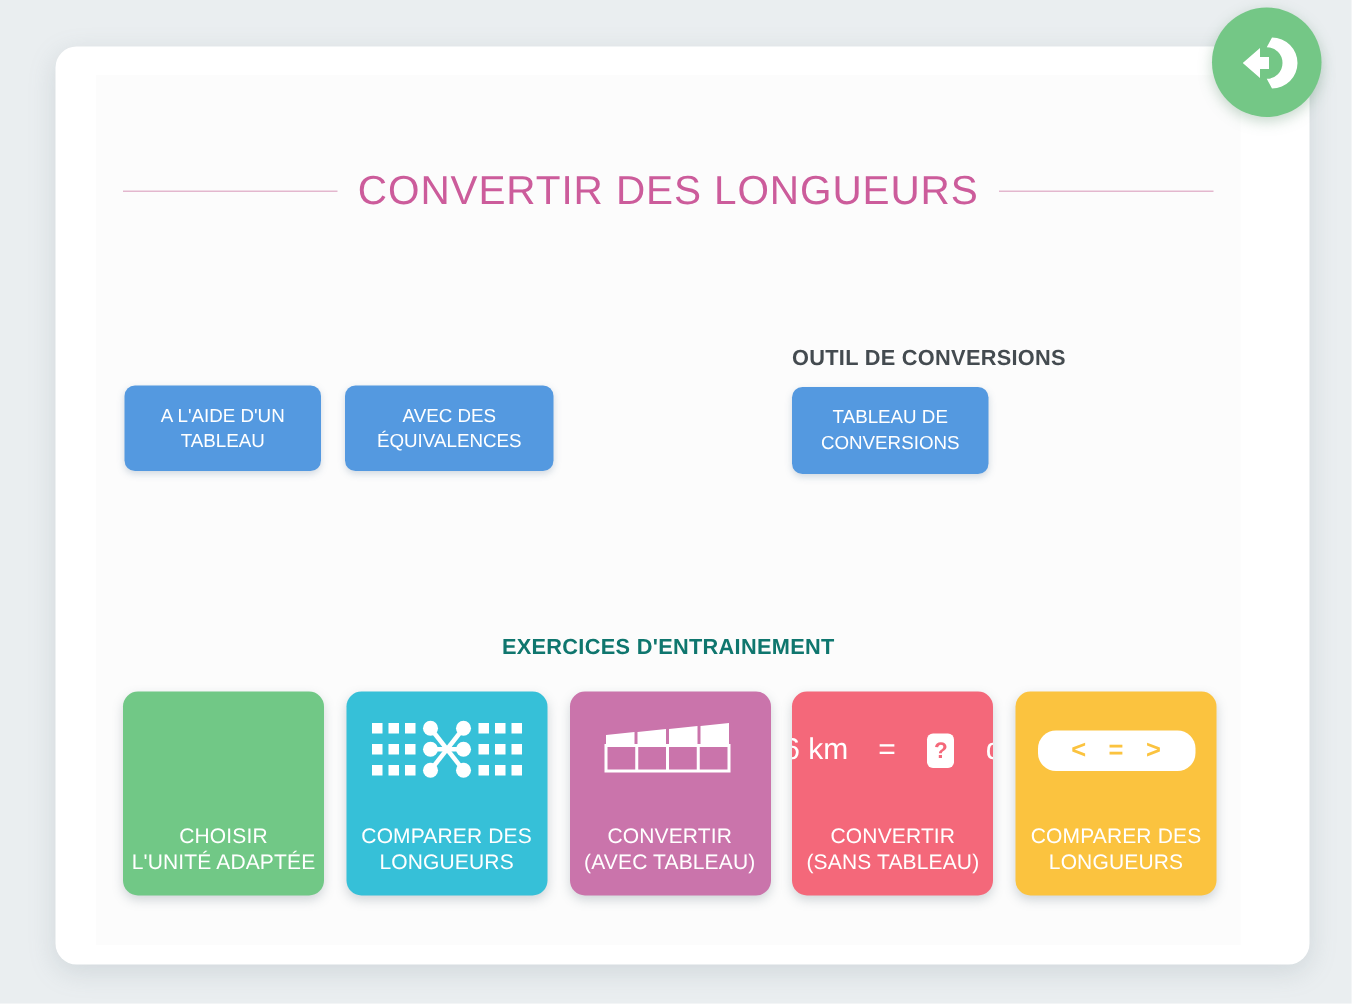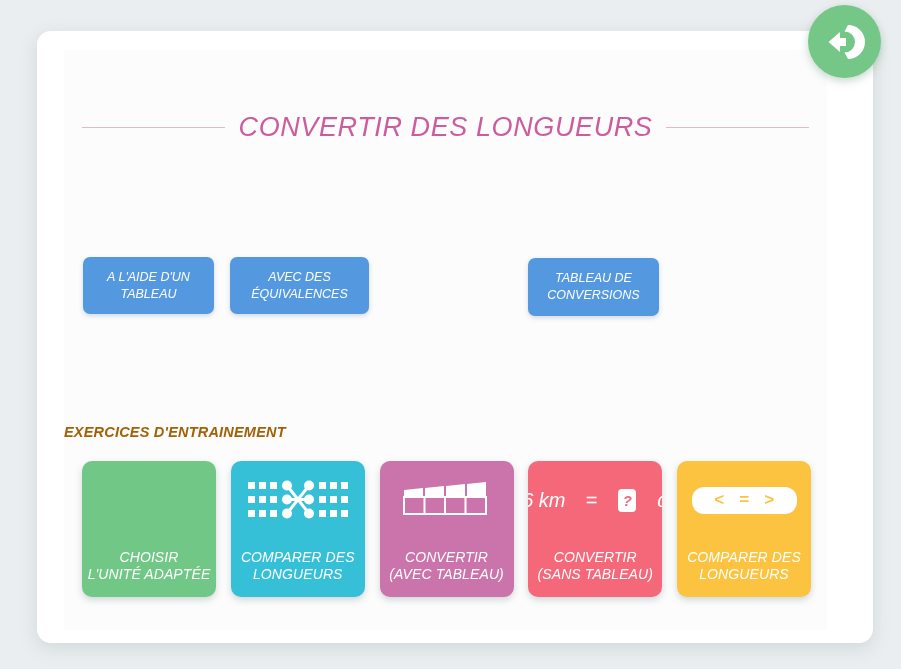--- a/index.html
+++ b/index.html
@@ -19,21 +19,20 @@
   
   #app-panel {
     position: absolute;
     left: 37px;
     top: 31px;
     width: 836px;
     height: 612px;
     background: #ffffff;
     border-radius: 14px;
     box-shadow: 0 5px 18px rgba(120,135,145,0.22);
-    font-style: italic;
   }
 
   
   #content-sheet {
     position: absolute;
     left: 27px;
     top: 19px;
     width: 763px;
     height: 580px;
     background: #fcfcfc;
@@ -73,21 +72,22 @@
     white-space: nowrap;
   }
   #methods-label { left: 19px; top: 181px; }
   #tool-label    { left: 464px; top: 181px; }
 
   #exercises-label {
     position: absolute;
     left: 0;
     top: 374px;
     width: 763px;
-    color: #a16207;
+    text-align: center;
+    color: #0f766e;
     font-size: 14.5px;
     font-weight: bold;
     letter-spacing: 0.2px;
   }
 
   
   .blue-btn {
     position: absolute;
     background: #5499e0;
     border-radius: 7px;
@@ -226,20 +226,21 @@
       <span class="title-rule"></span>
       <span id="page-title">CONVERTIR DES LONGUEURS</span>
       <span class="title-rule"></span>
     </div>
 
 
     <div class="blue-btn" id="btn-tableau">A L'AIDE D'UN TABLEAU</div>
 
     <div class="blue-btn" id="btn-equivalences">AVEC DES ÉQUIVALENCES</div>
 
+    <div class="section-label" id="tool-label">OUTIL DE CONVERSIONS</div>
 
     <div class="blue-btn" id="btn-outil">TABLEAU DE CONVERSIONS</div>
 
     <div id="exercises-label">EXERCICES D'ENTRAINEMENT</div>
 
     <div id="cards-row">
 
       <div class="ex-card" style="background:#71c886">
         <div class="card-label">CHOISIR
 L'UNITÉ ADAPTÉE</div>

